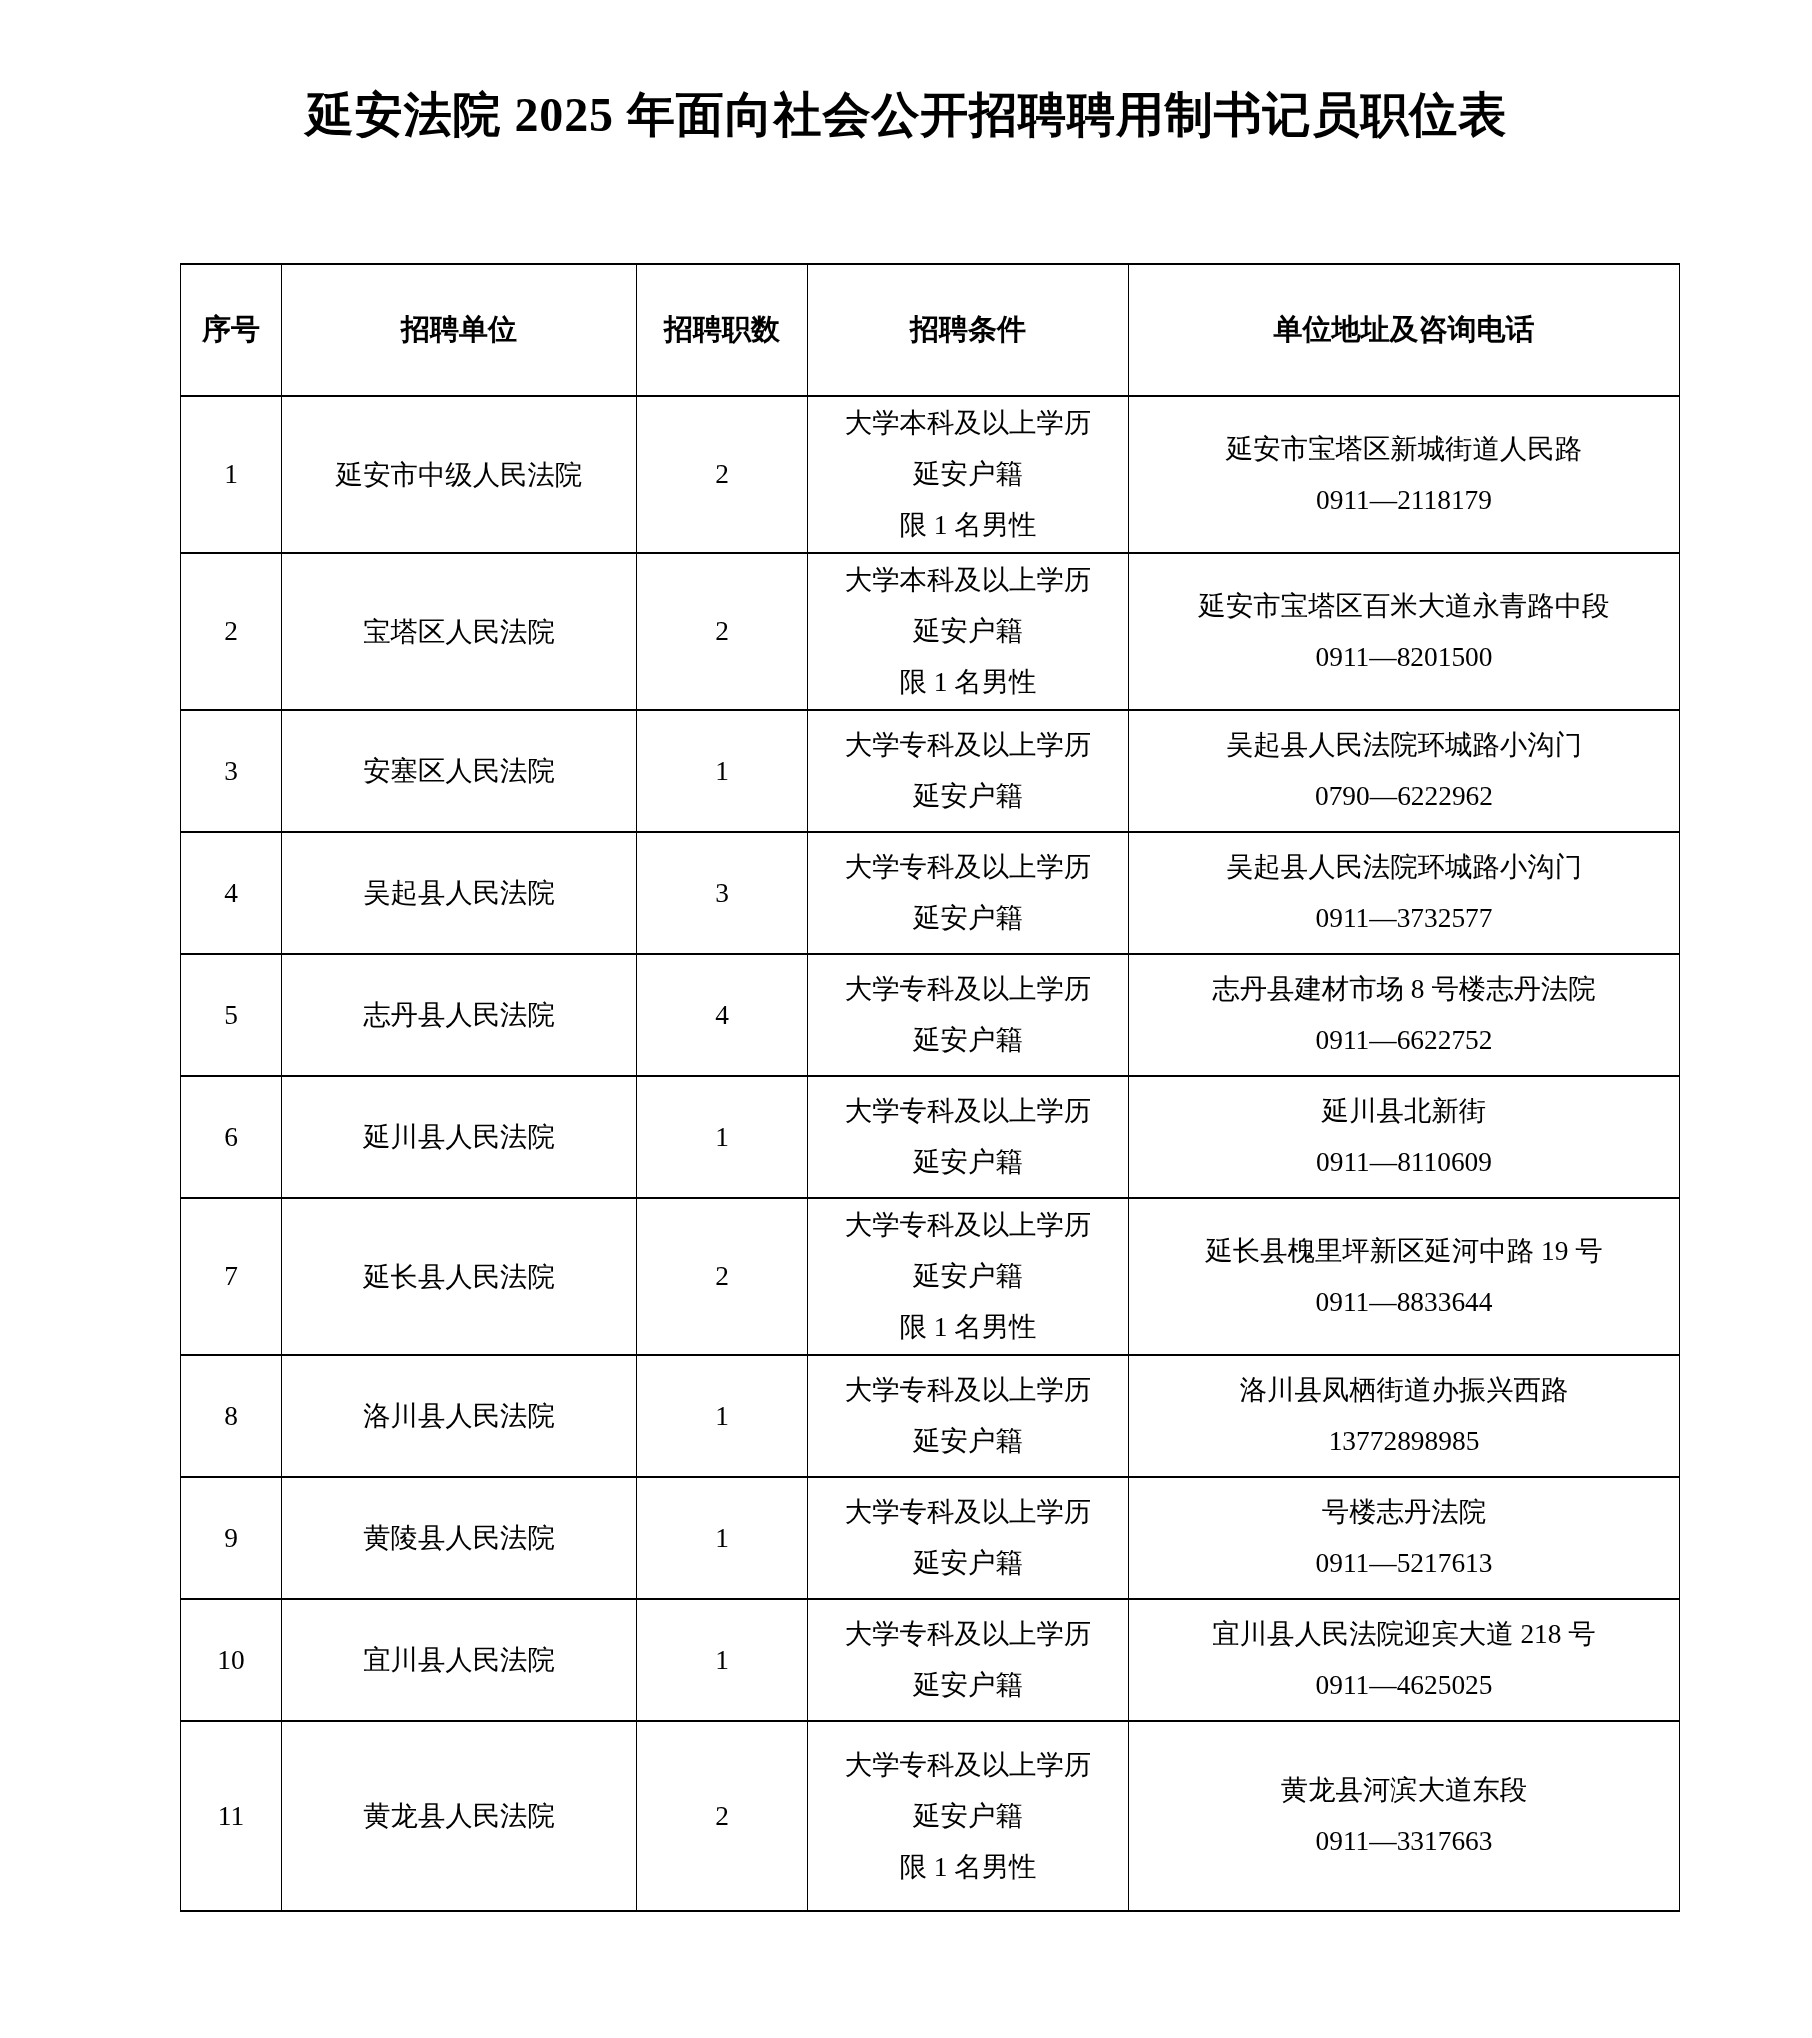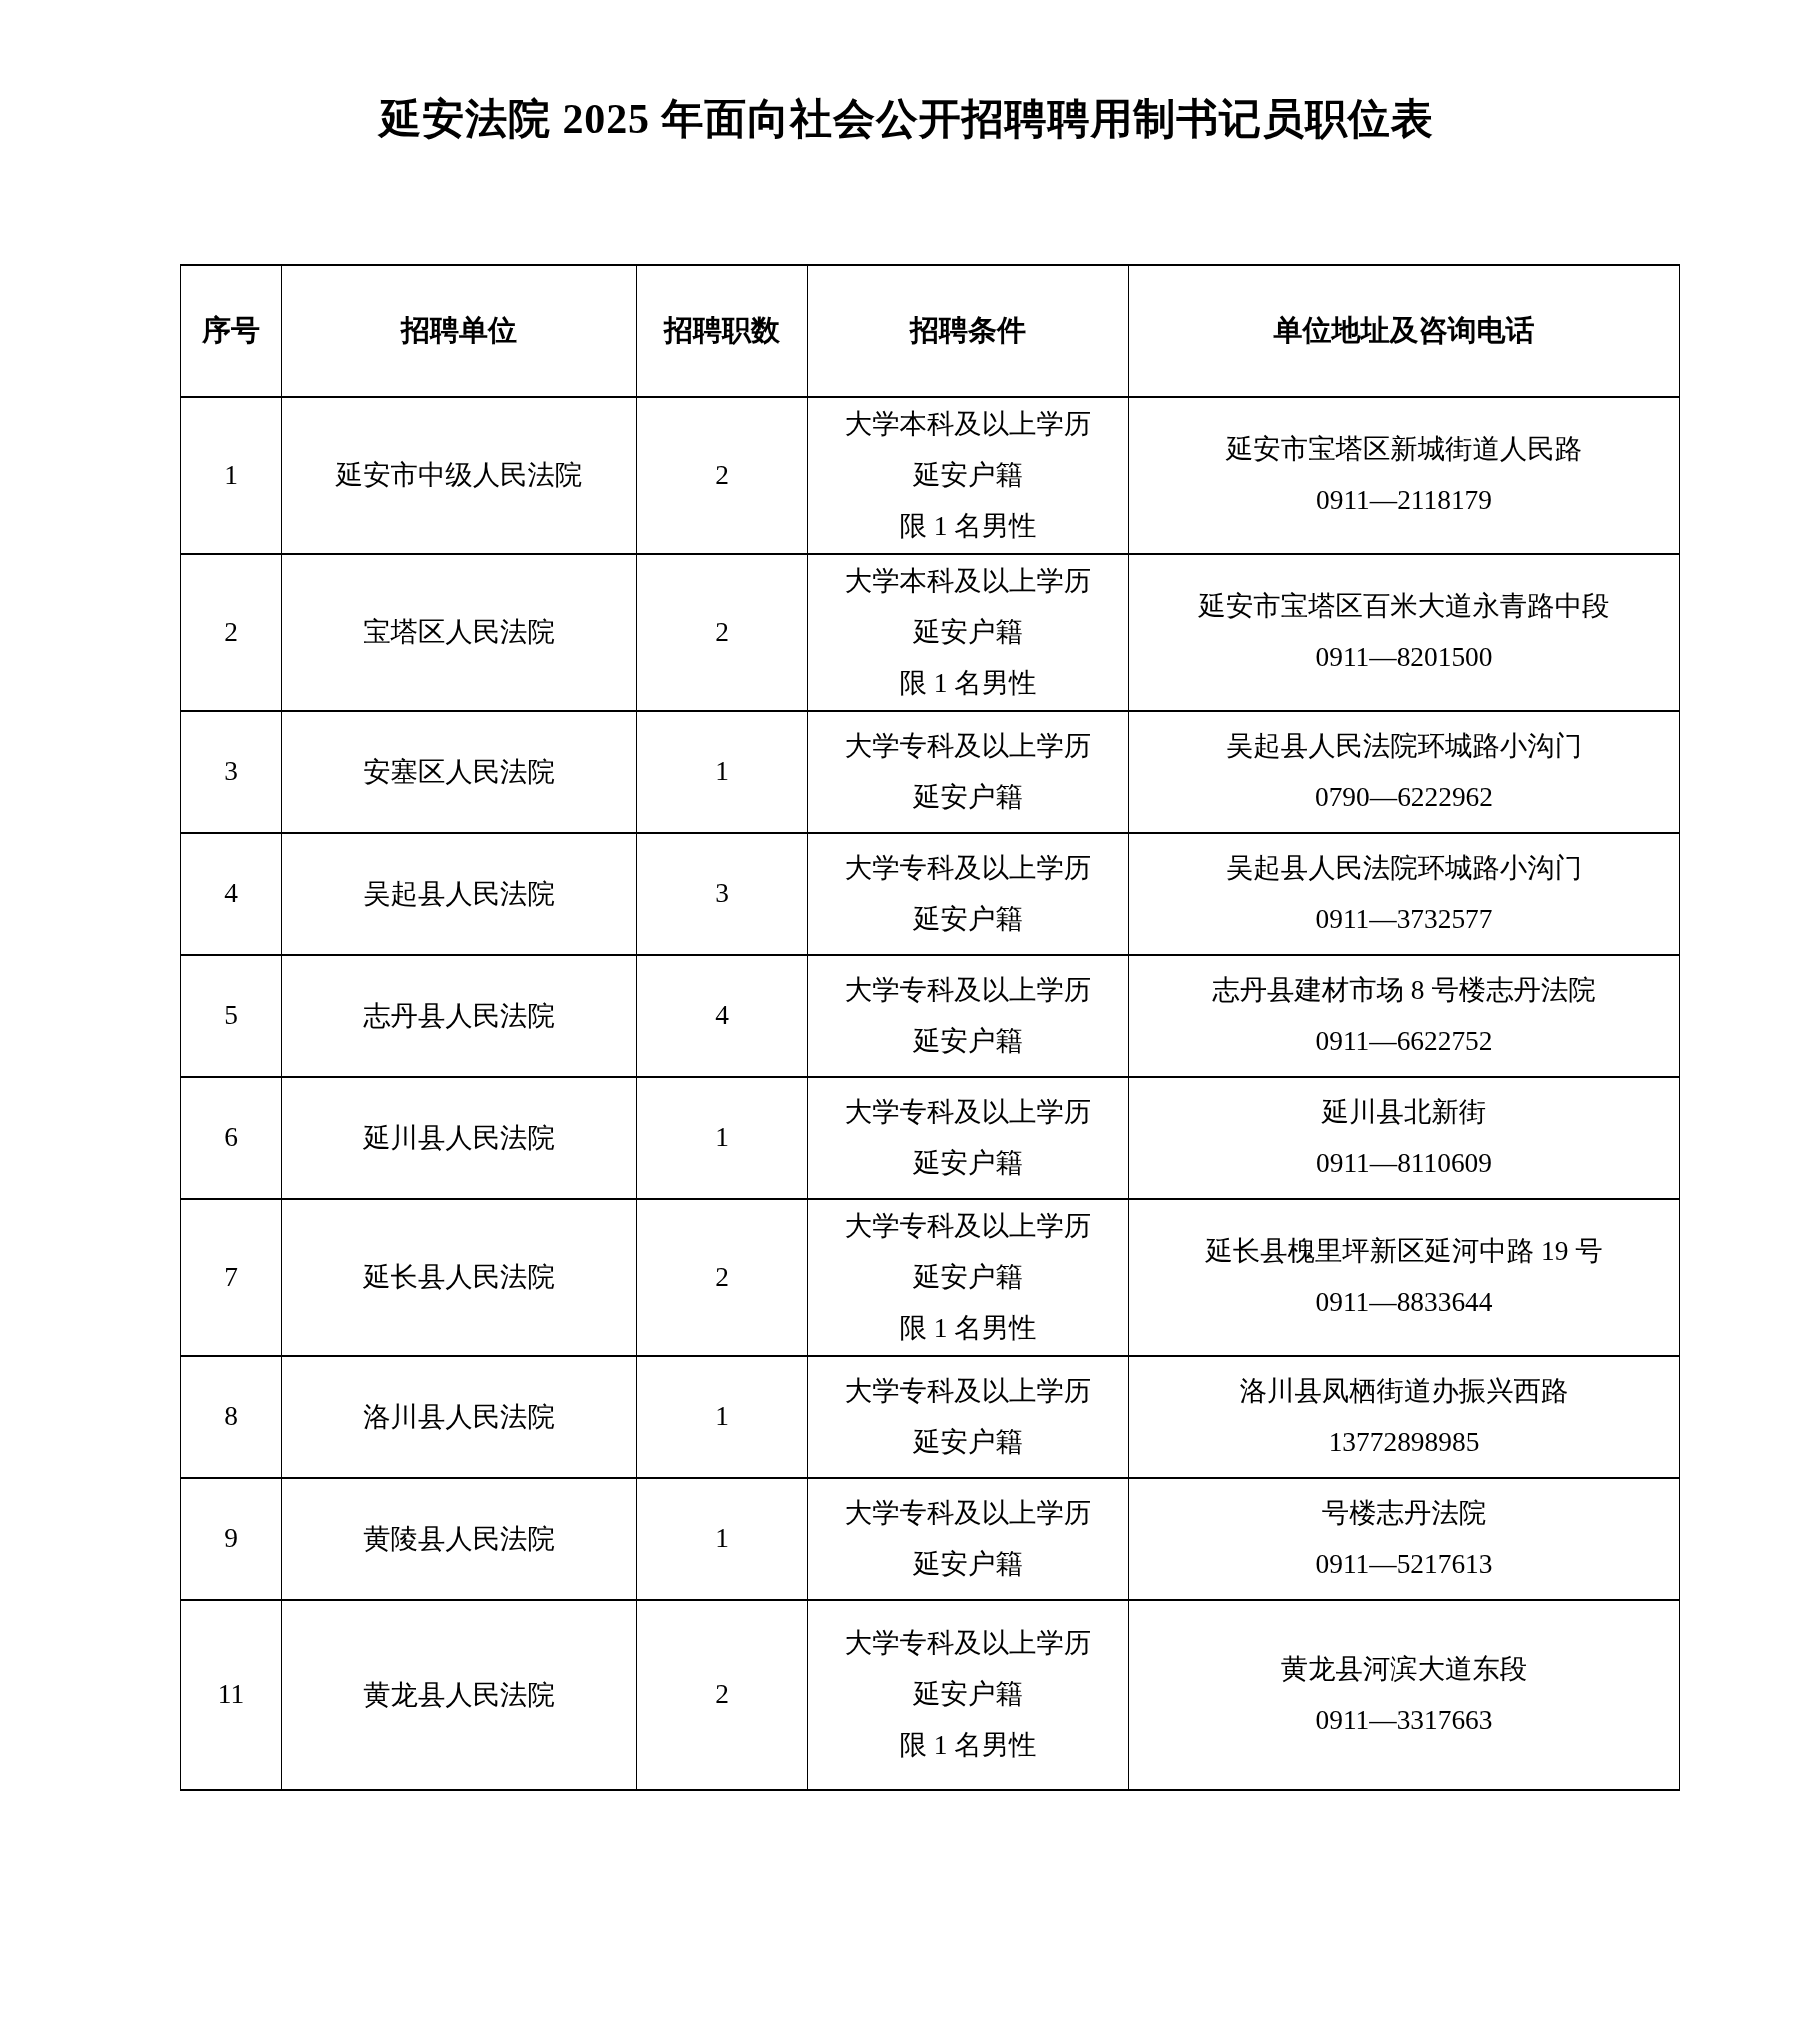--- a/index.html
+++ b/index.html
@@ -6,24 +6,24 @@
   .page {
     position: relative;
     width: 1813px;
     height: 2039px;
     background: #ffffff;
     color: #000000;
     font-family: "Liberation Serif", "DejaVu Serif", serif;
     overflow: hidden;
   }
   .doc-title {
-    margin: 8px;
+    margin: 0;
     padding-top: 84px;
     text-align: center;
-    font-size: 42px;
+    font-size: 48px;
     font-weight: bold;
     line-height: 1.3;
     letter-spacing: 0.9px;
   }
   table.job-table {
     margin-left: 180px;
     margin-top: 117px;
     width: 1499px;
     table-layout: fixed;
     border-collapse: collapse;
@@ -201,20 +201,33 @@
         <td>
           <div class="line">大学专科及以上学历</div>
           <div class="line">延安户籍</div>
         </td>
         <td>
           <div class="line">号楼志丹法院</div>
           <div class="line">0911—5217613</div>
         </td>
       </tr>
 
+      <tr class="rh-std">
+        <td>10</td>
+        <td>宜川县人民法院</td>
+        <td>1</td>
+        <td>
+          <div class="line">大学专科及以上学历</div>
+          <div class="line">延安户籍</div>
+        </td>
+        <td>
+          <div class="line">宜川县人民法院迎宾大道 218 号</div>
+          <div class="line">0911—4625025</div>
+        </td>
+      </tr>
 
       <tr class="rh-xl">
         <td>11</td>
         <td>黄龙县人民法院</td>
         <td>2</td>
         <td>
           <div class="line">大学专科及以上学历</div>
           <div class="line">延安户籍</div>
           <div class="line">限 1 名男性</div>
         </td>

